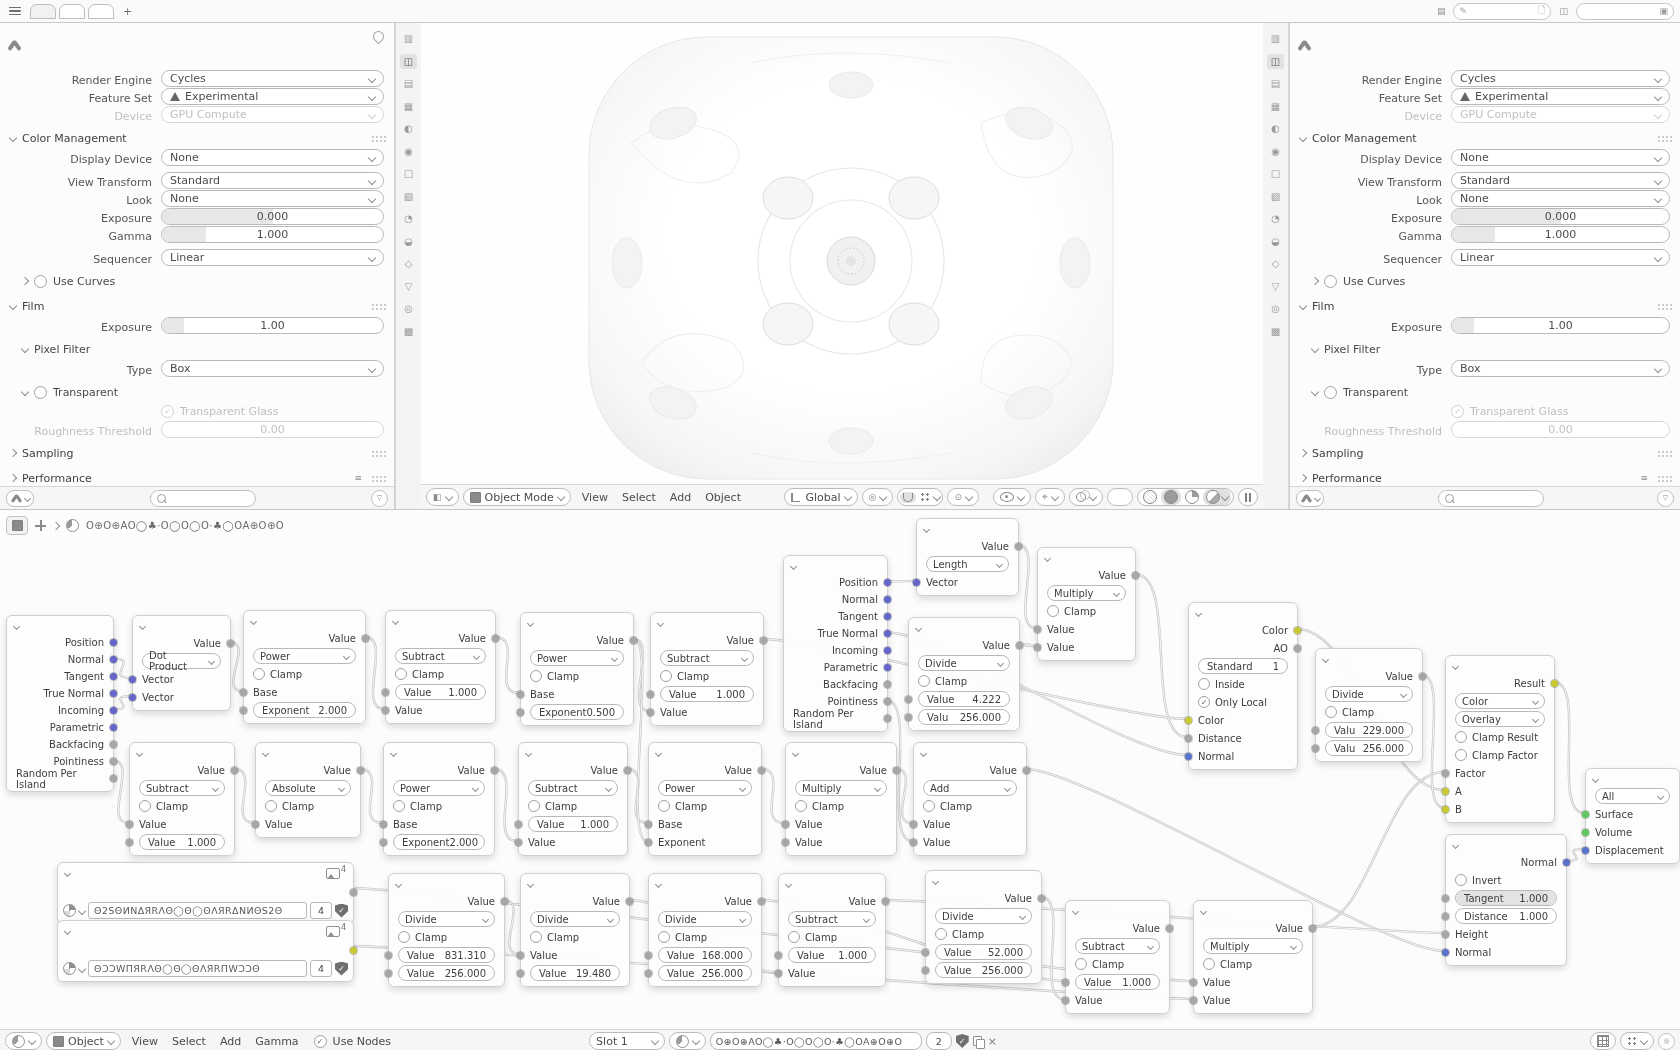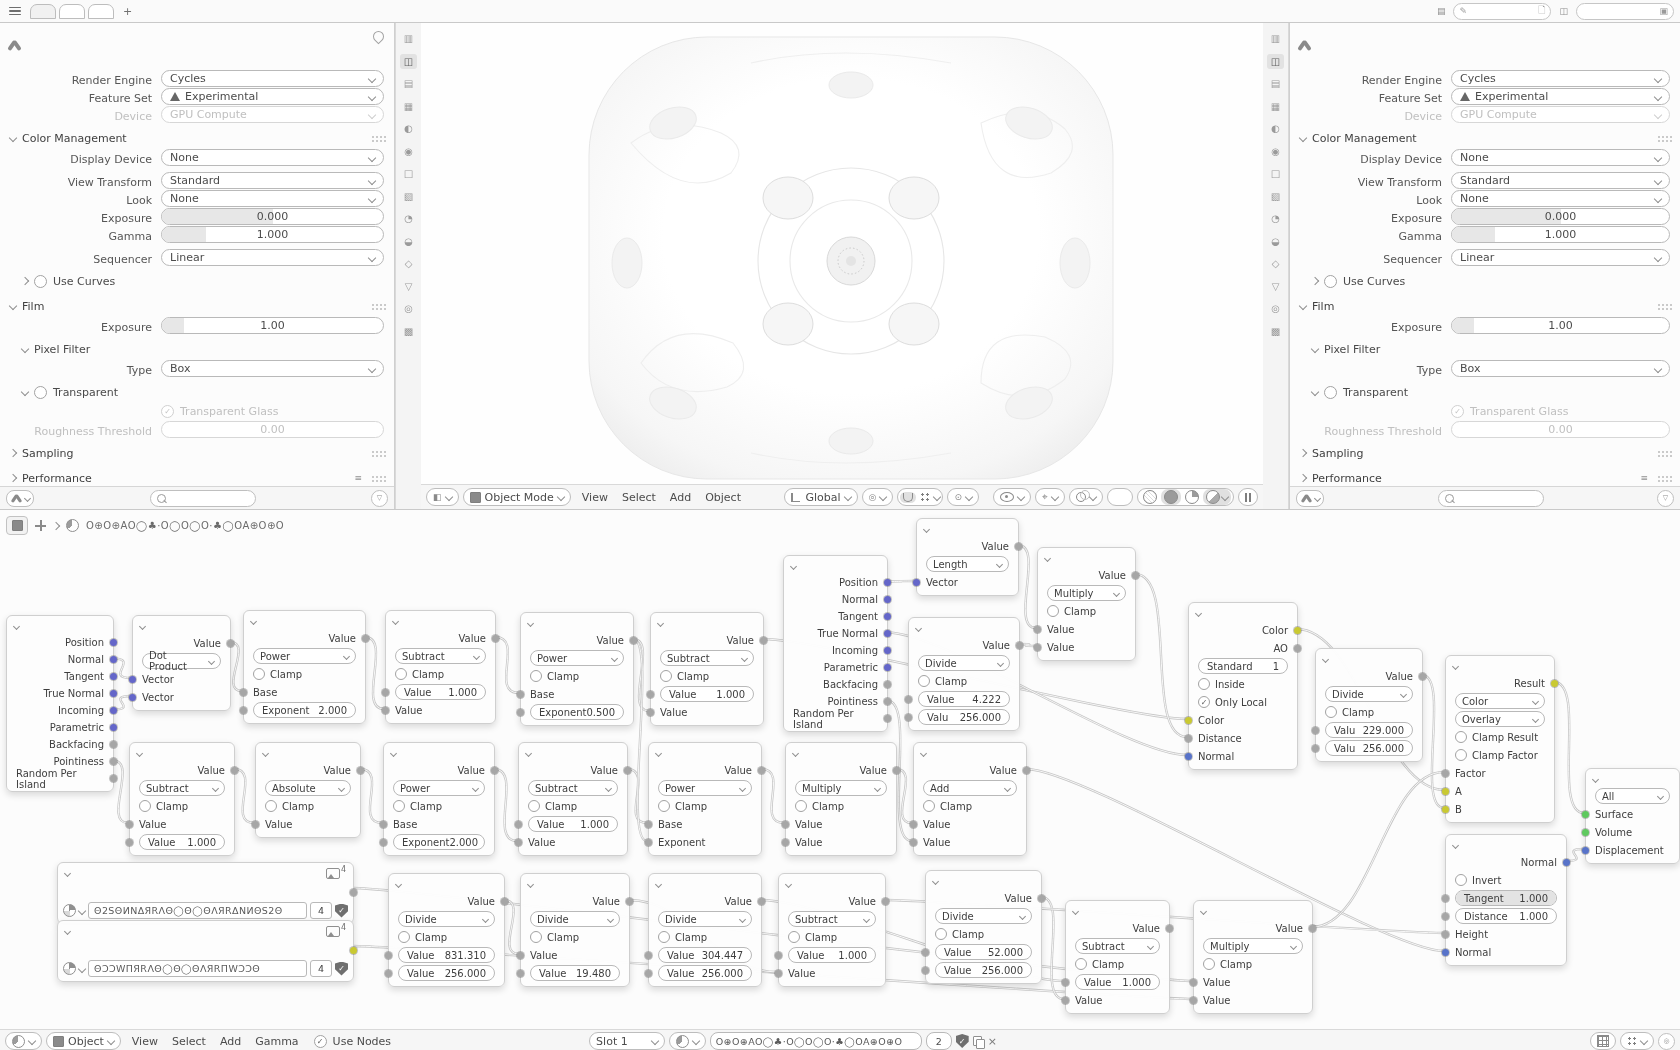--- a/index.html
+++ b/index.html
@@ -1572,21 +1572,21 @@
           <div class="nrow">
             <div class="nck">
               <span class="rc"></span>
               <span>Clamp</span>
             </div>
           </div>
           <div class="nrow">
             <span class="sock l" style="background: rgb(166, 166, 166);"></span>
             <div class="nfl">
               <span class="lb">Value</span>
-              <span class="vv">304.447</span>
+              <span class="vv">168.000</span>
             </div>
           </div>
           <div class="nrow">
             <span class="sock l" style="background: rgb(166, 166, 166);"></span>
             <div class="nfl">
               <span class="lb">Value</span>
               <span class="vv">256.000</span>
             </div>
           </div>
         </div>

